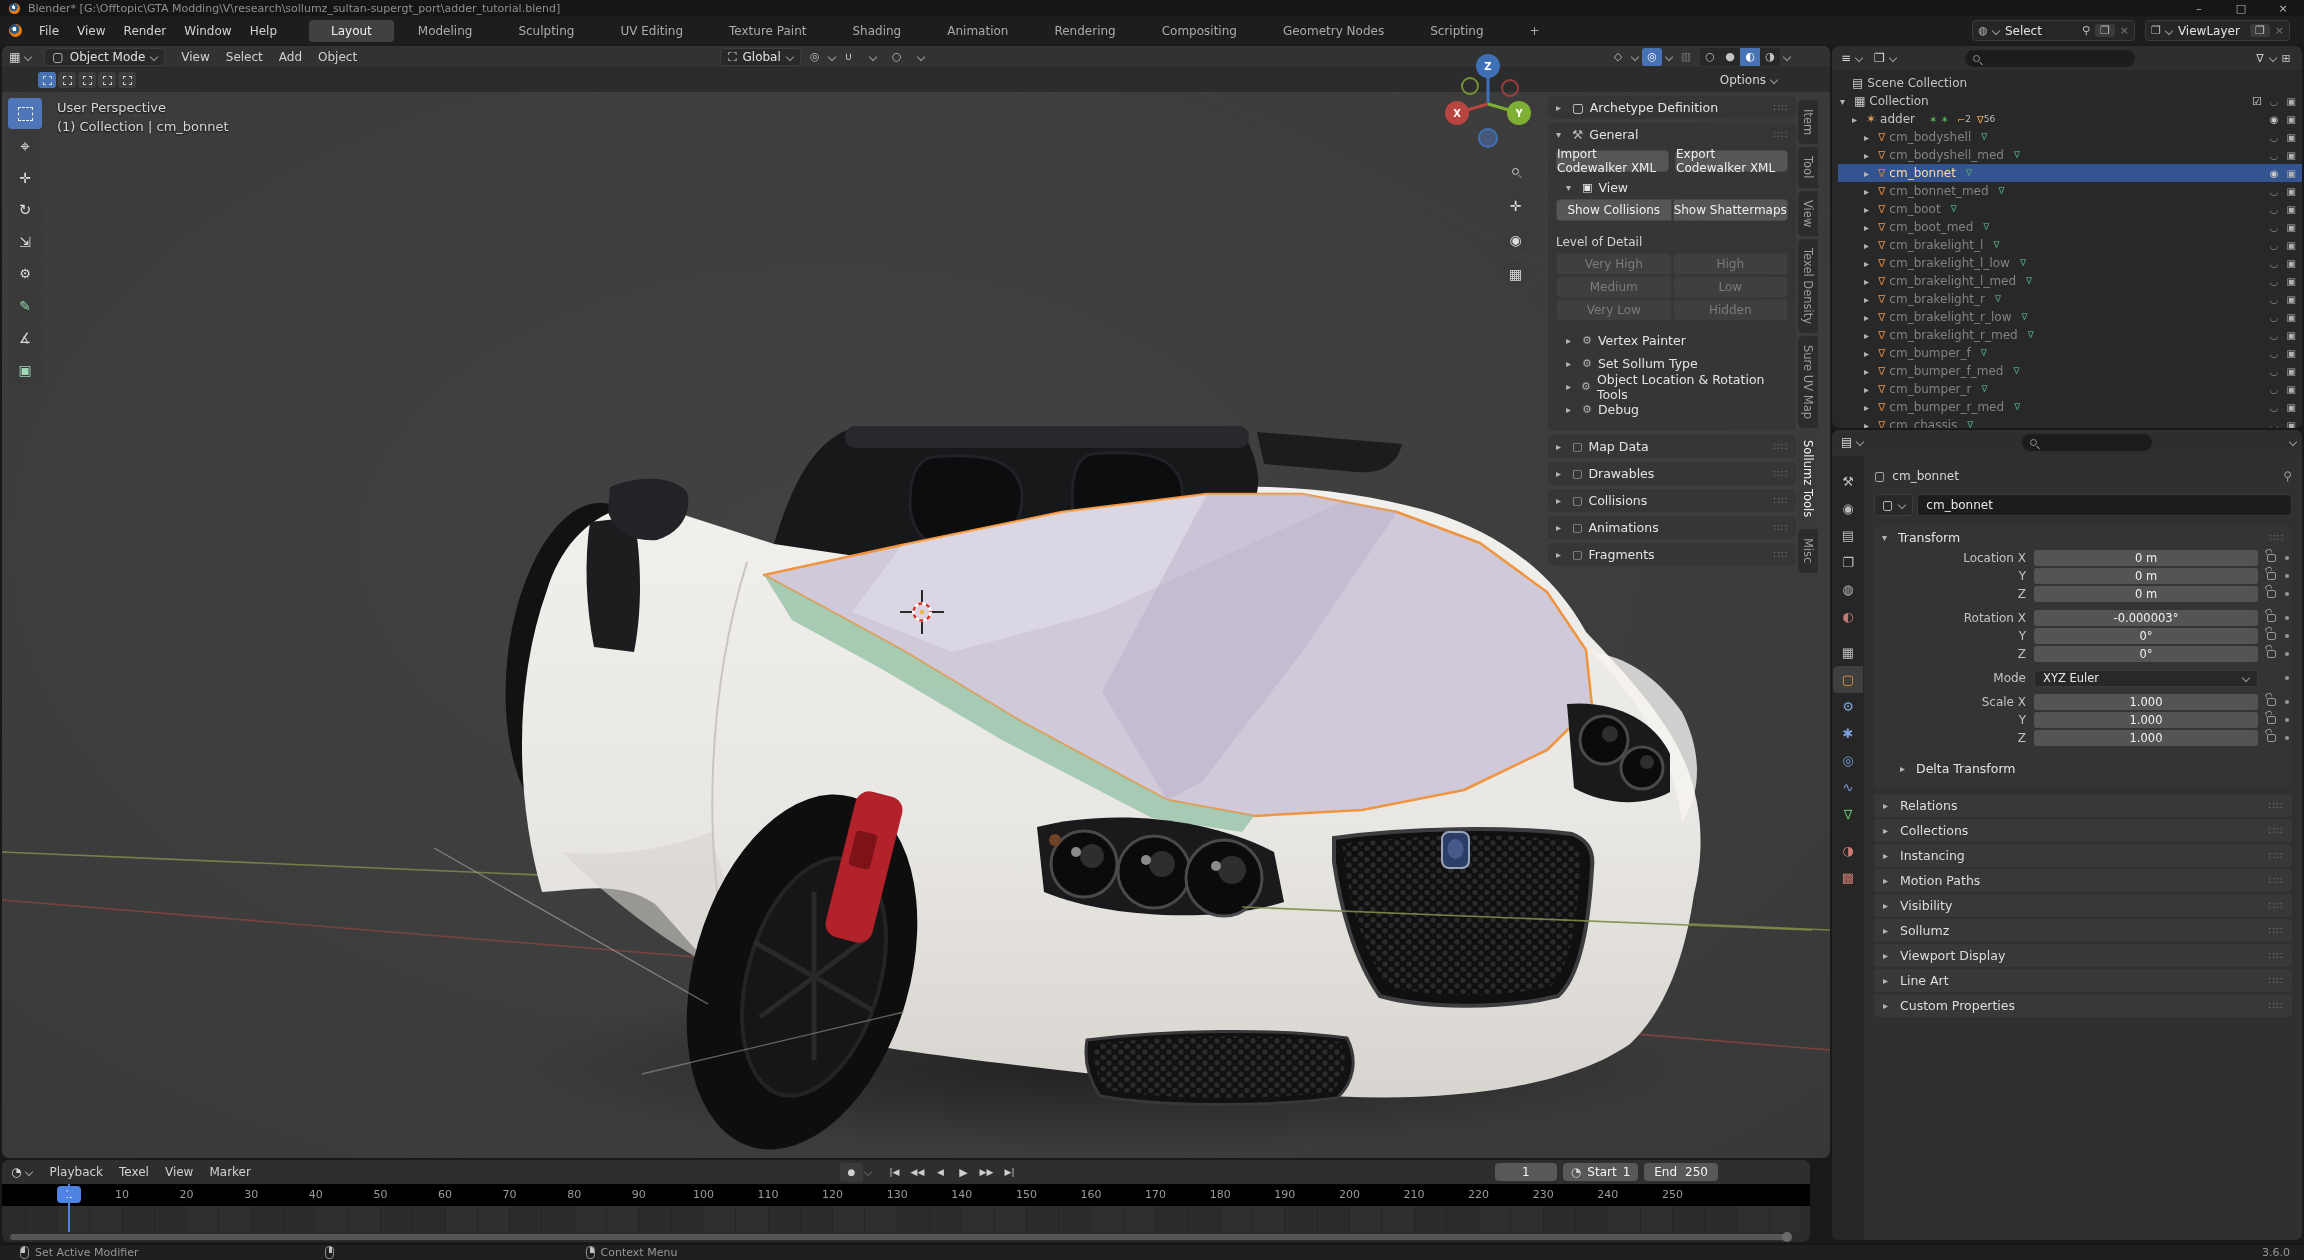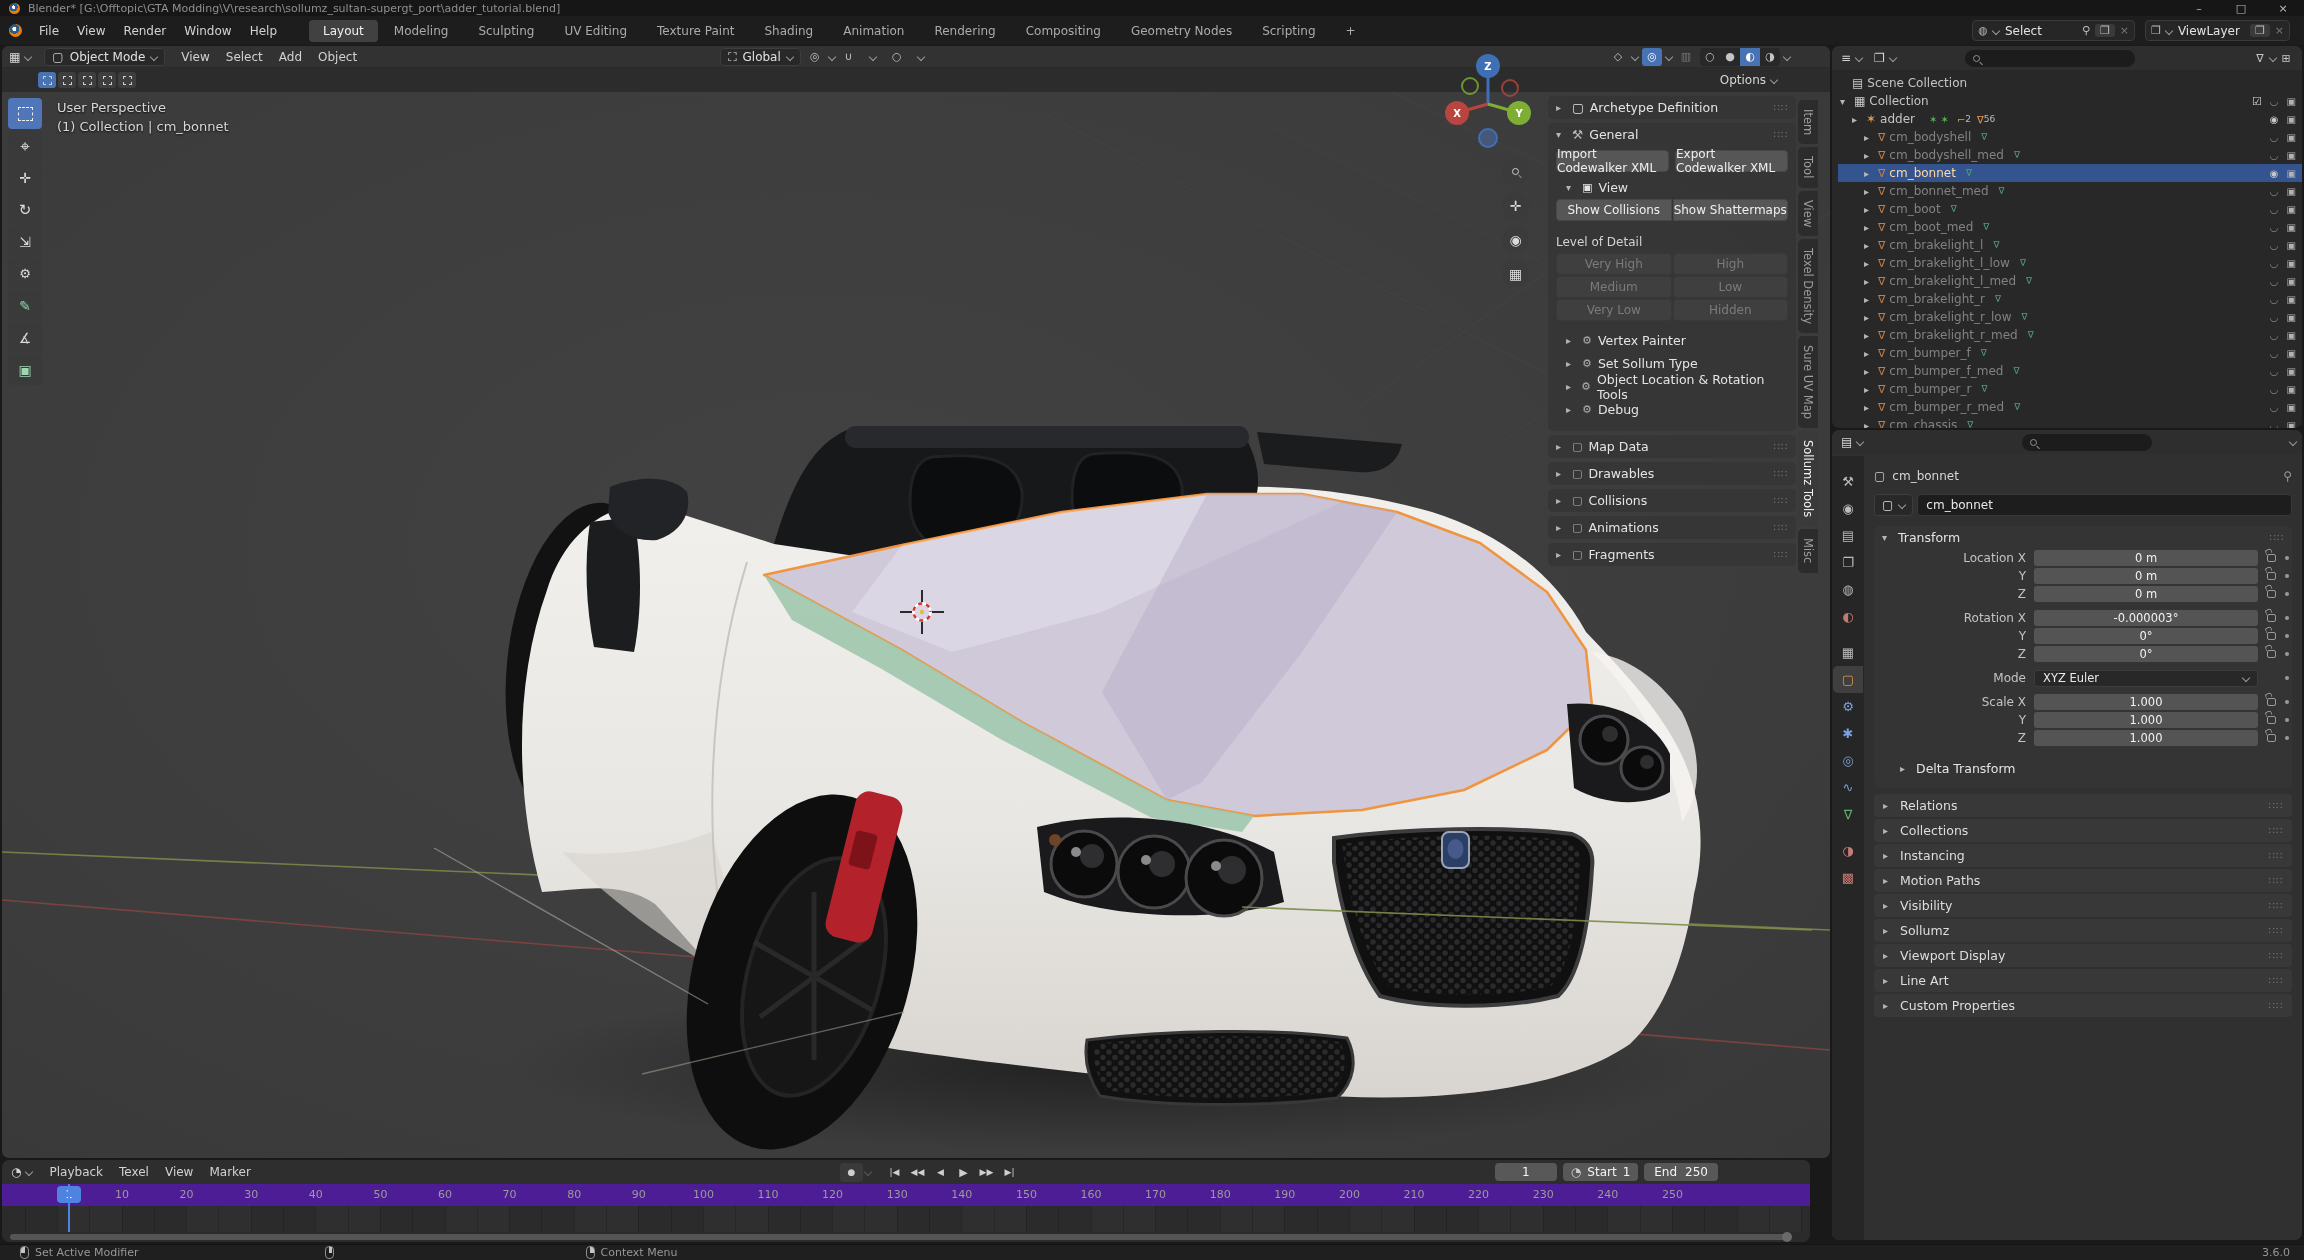--- a/index.html
+++ b/index.html
@@ -6,21 +6,21 @@
   html,body{width:2304px;height:1260px;overflow:hidden;background:#191919;color:#c8c8c8;font-size:12px}
   .abs{position:absolute}
   .row{display:flex;align-items:center}
   .chev{width:6px;height:6px;border-right:1.5px solid #9a9a9a;border-bottom:1.5px solid #9a9a9a;transform:rotate(45deg);display:inline-block;flex:0 0 auto}
   .ed{position:absolute;border-radius:7px;overflow:hidden}
   
   #titlebar{left:0;top:0;width:2304px;height:16px;background:#161616;display:flex;align-items:center;color:#8f8f8f;font-size:11px}
   #menubar{left:0;top:16px;width:2304px;height:29px;background:#1d1d1d;display:flex;align-items:center}
   .blogo{width:13px;height:13px;border-radius:50%;background:radial-gradient(circle at 42% 38%,#fff 0 18%,#2a5d8a 19% 43%,#e87d0d 44%);margin:0 8px 0 9px}
   .menu{padding:3px 9px;color:#d2d2d2;border-radius:4px}
-  .ws{padding:4px 14px;color:#ababab;border-radius:4px;margin:0 1px;white-space:nowrap}
+  .ws{padding:4px 22px;color:#ababab;border-radius:4px;margin:0 1px;white-space:nowrap}
   .ws.active{background:#414141;color:#f0f0f0}
   .idsel{display:flex;align-items:center;background:#262626;border:1px solid #3a3a3a;border-radius:4px;height:21px;margin-left:10px}
   .idsel .ic{padding:0 5px;color:#bbb;font-size:11px}
   .idsel .nm{padding:0 6px;color:#e3e3e3;min-width:78px}
   .winbtn{width:42px;text-align:center;color:#bdbdbd;font-size:11px}
   
   #vp{left:2px;top:46px;width:1828px;height:1112px;background:radial-gradient(ellipse at 45% 45%,#424242 0%,#3c3c3c 70%,#383838 100%)}
   #vph1{left:0;top:0;width:100%;height:22px;background:#323232;display:flex;align-items:center;border-bottom:1px solid #2a2a2a}
   #vph2{left:0;top:22px;width:100%;height:24px;background:#2c2c2c;display:flex;align-items:center}
   .hbtn{display:flex;align-items:center;gap:5px;padding:2px 7px;border-radius:4px;color:#d6d6d6}
@@ -1015,21 +1015,21 @@
         <span data-name="stopwatch-icon" style="color:#cfcfcf">◔</span>
         <span data-name="start-label">Start</span>
         <span data-name="start-value">1</span>
       </span>
       <span class="row framefield" style="padding:0 10px;gap:8px">
         <span data-name="end-label">End</span>
         <span data-name="end-value">250</span>
       </span>
     </span>
   </div>
-  <div class="abs" style="left:0;top:24px;width:100%;height:22px;background:#4c1d95" data-name="timeline-ruler">
+  <div class="abs" style="left:0;top:24px;width:100%;height:22px;background:#000000" data-name="timeline-ruler">
     <span id="ticks">
       
     <span class="tick" data-name="frame-tick" style="left: 88px;">10</span><span class="tick" data-name="frame-tick" style="left: 152.6px;">20</span><span class="tick" data-name="frame-tick" style="left: 217.2px;">30</span><span class="tick" data-name="frame-tick" style="left: 281.8px;">40</span><span class="tick" data-name="frame-tick" style="left: 346.4px;">50</span><span class="tick" data-name="frame-tick" style="left: 411px;">60</span><span class="tick" data-name="frame-tick" style="left: 475.6px;">70</span><span class="tick" data-name="frame-tick" style="left: 540.2px;">80</span><span class="tick" data-name="frame-tick" style="left: 604.8px;">90</span><span class="tick" data-name="frame-tick" style="left: 669.4px;">100</span><span class="tick" data-name="frame-tick" style="left: 734px;">110</span><span class="tick" data-name="frame-tick" style="left: 798.6px;">120</span><span class="tick" data-name="frame-tick" style="left: 863.2px;">130</span><span class="tick" data-name="frame-tick" style="left: 927.8px;">140</span><span class="tick" data-name="frame-tick" style="left: 992.4px;">150</span><span class="tick" data-name="frame-tick" style="left: 1057px;">160</span><span class="tick" data-name="frame-tick" style="left: 1121.6px;">170</span><span class="tick" data-name="frame-tick" style="left: 1186.2px;">180</span><span class="tick" data-name="frame-tick" style="left: 1250.8px;">190</span><span class="tick" data-name="frame-tick" style="left: 1315.4px;">200</span><span class="tick" data-name="frame-tick" style="left: 1380px;">210</span><span class="tick" data-name="frame-tick" style="left: 1444.6px;">220</span><span class="tick" data-name="frame-tick" style="left: 1509.2px;">230</span><span class="tick" data-name="frame-tick" style="left: 1573.8px;">240</span><span class="tick" data-name="frame-tick" style="left: 1638.4px;">250</span></span>
     <span class="abs" style="left:55px;top:2px;width:24px;height:17px;background:#4f83e2;border-radius:4px;color:#fff;font-size:11px;display:flex;align-items:center;justify-content:center" data-name="current-frame-badge">1</span>
   </div>
   <div class="abs" data-name="timeline-tracks" style="left:0;top:46px;width:100%;height:26px;background:#2f2f2f;background-image:repeating-linear-gradient(90deg,rgba(0,0,0,.16) 0 1px,transparent 1px 32.3px),repeating-linear-gradient(90deg,transparent 0 64.6px,rgba(0,0,0,.08) 64.6px 129.2px);background-position:55px 0">
     <span class="abs" style="left:66px;top:-22px;width:2px;height:48px;background:#4f83e2" data-name="playhead-line"></span>
   </div>
   <div class="abs" style="left:8px;top:74px;width:1780px;height:6px;background:#555;border-radius:3px" data-name="timeline-scrollbar">
     <span class="abs" style="right:-2px;top:-2px;width:10px;height:10px;background:#6a6a6a;border-radius:50%"></span>

